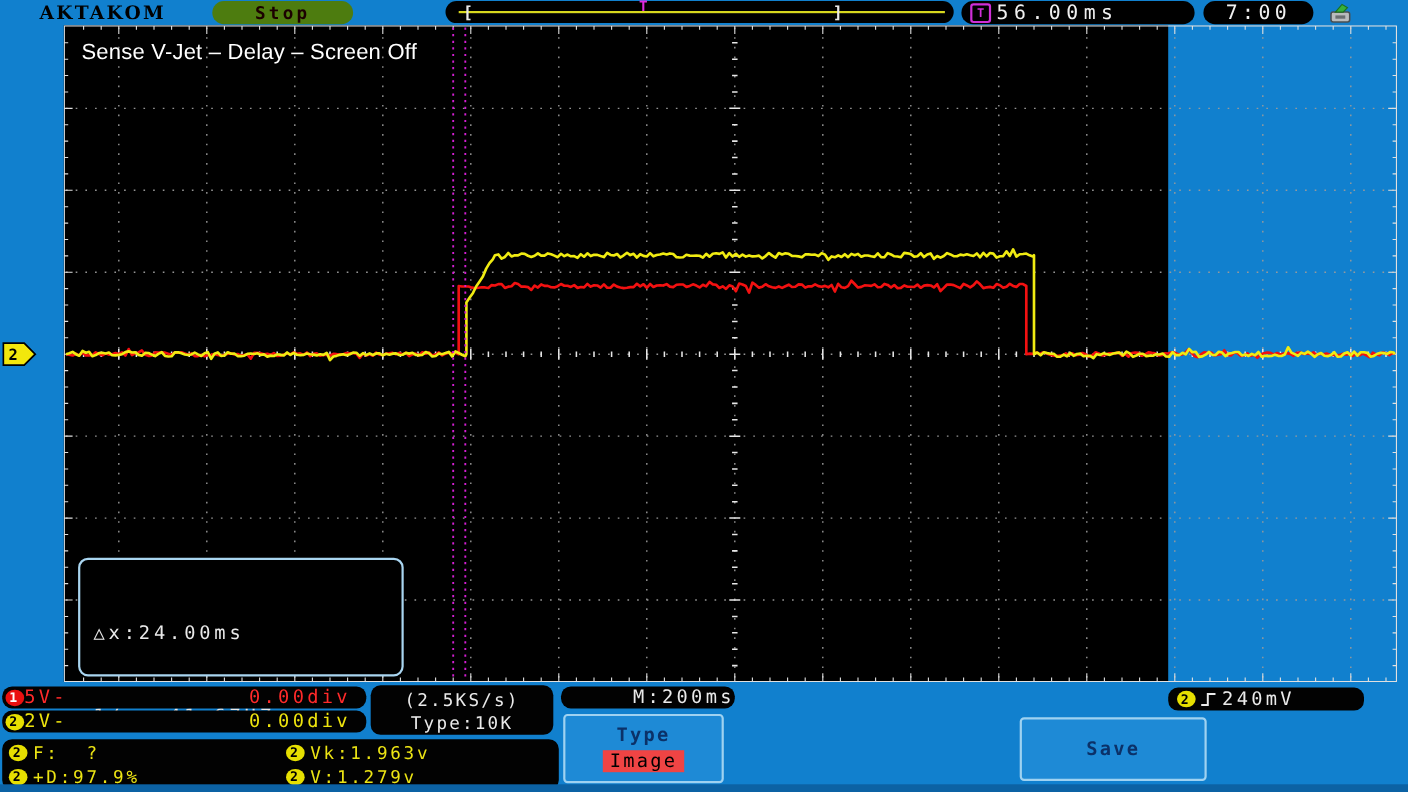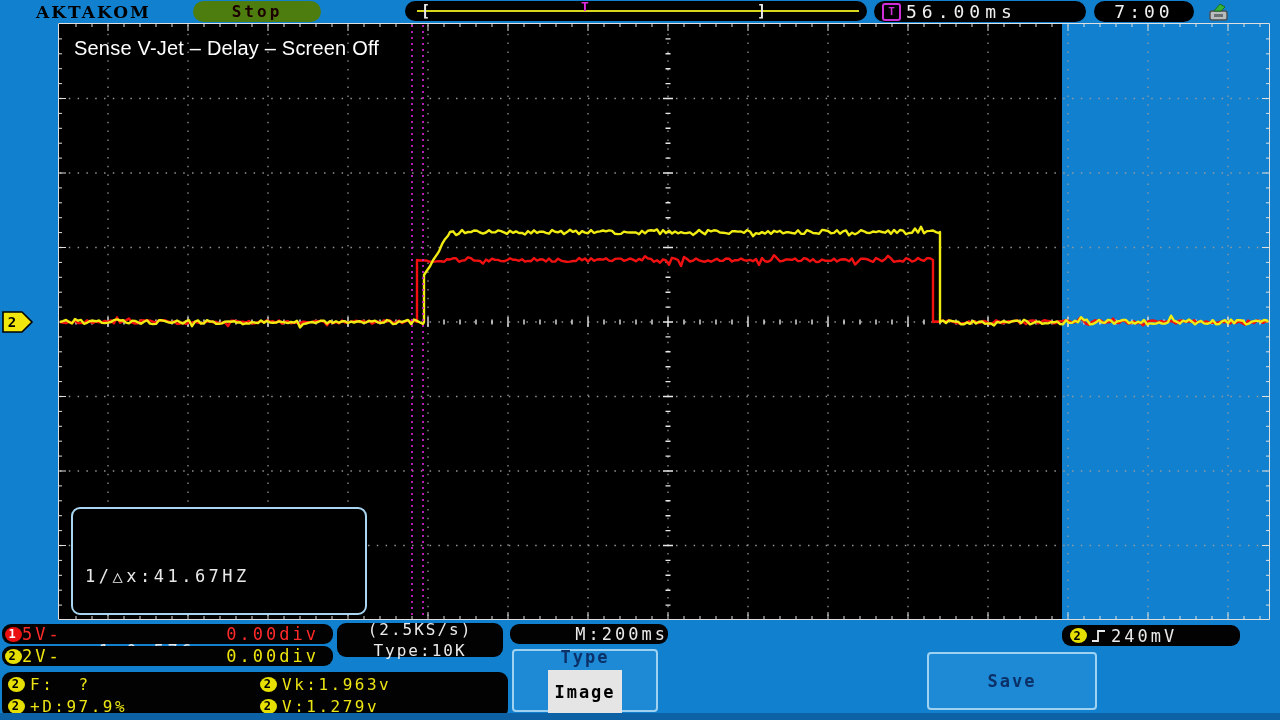--- a/index.html
+++ b/index.html
@@ -44,32 +44,32 @@
   .pill{background:#020202;border-radius:9px;display:flex;align-items:center;box-sizing:border-box;}
   .badge{width:17px;height:15px;border-radius:50%;display:inline-flex;align-items:center;
     justify-content:center;font:bold 12px "DejaVu Sans Mono",monospace;flex:0 0 auto;}
   .badge-red{background:#ea1010;color:#fff;}
   .badge-yel{background:#e6df00;color:#000;}
   .ch1-pill{left:2px;top:624px;width:331px;height:20px;padding:0 14px 0 3px;color:#ff2a2a;
     font-size:17px;letter-spacing:3px;}
   .ch2-pill{left:2px;top:646px;width:331px;height:20px;padding:0 14px 0 3px;color:#eee40e;
     font-size:17px;letter-spacing:3px;}
   .push-right{margin-left:auto;}
-  .rate-box{left:337px;top:623px;width:166px;height:34px;background:#020202;border-radius:9px;
-    display:flex;flex-direction:column;align-items:center;justify-content:center;
+  .rate-box{left:337px;top:623px;width:166px;height:45px;background:#020202;border-radius:9px;
+    display:flex;flex-direction:column;align-items:center;justify-content:flex-end;
     color:#eaeaea;font-size:16px;letter-spacing:2px;line-height:21px;}
   .tb-pill{left:510px;top:624px;width:158px;height:20px;justify-content:flex-end;
     color:#eaeaea;font-size:17px;letter-spacing:3px;}
   .trig-pill{left:1062px;top:625px;width:178px;height:21px;padding:0 8px;gap:4px;
     color:#eaeaea;font-size:17px;letter-spacing:3px;}
   .soft-btn{background:#1e8ad6;border:2px solid #9fd2f1;border-radius:4px;box-sizing:border-box;
     display:flex;flex-direction:column;align-items:center;justify-content:center;
     color:#0b3168;font-weight:bold;font-size:17px;letter-spacing:2px;cursor:pointer;}
   .type-btn{left:512px;top:649px;width:146px;height:63px;gap:3px;}
-  .type-value{background:#e5e5e5;color:#000;padding:12px 6px;font-weight:bold;}
+  .type-value{background:#ef4444;color:#000;padding:0 6px;font-weight:normal;}
   .save-btn{left:927px;top:652px;width:170px;height:58px;}
   .meas-box{left:2px;top:672px;width:506px;height:46px;background:#020202;border-radius:9px;
     display:grid;grid-template-columns:252px auto;grid-template-rows:22px 22px;
     align-items:center;padding:1px 6px;box-sizing:border-box;}
   .meas-item{display:flex;align-items:center;gap:5px;color:#ece414;font-size:16px;
     letter-spacing:2.5px;white-space:pre;}
   .bottom-strip{left:0;top:713px;width:1280px;height:7px;background:#0c62a4;}
 </style>
 </head>
 <body>
@@ -109,20 +109,21 @@
       <path d="M0.5 0.5 H1211.5 V596.5 H0.5 Z M18 0 V4 M18 597 V593 M34 0 V4 M34 597 V593 M50 0 V8 M50 597 V589 M66 0 V4 M66 597 V593 M82 0 V4 M82 597 V593 M98 0 V4 M98 597 V593 M114 0 V4 M114 597 V593 M130 0 V8 M130 597 V589 M146 0 V4 M146 597 V593 M162 0 V4 M162 597 V593 M178 0 V4 M178 597 V593 M194 0 V4 M194 597 V593 M210 0 V8 M210 597 V589 M226 0 V4 M226 597 V593 M242 0 V4 M242 597 V593 M258 0 V4 M258 597 V593 M274 0 V4 M274 597 V593 M290 0 V8 M290 597 V589 M306 0 V4 M306 597 V593 M322 0 V4 M322 597 V593 M338 0 V4 M338 597 V593 M354 0 V4 M354 597 V593 M370 0 V8 M370 597 V589 M386 0 V4 M386 597 V593 M402 0 V4 M402 597 V593 M418 0 V4 M418 597 V593 M434 0 V4 M434 597 V593 M450 0 V8 M450 597 V589 M466 0 V4 M466 597 V593 M482 0 V4 M482 597 V593 M498 0 V4 M498 597 V593 M514 0 V4 M514 597 V593 M530 0 V8 M530 597 V589 M546 0 V4 M546 597 V593 M562 0 V4 M562 597 V593 M578 0 V4 M578 597 V593 M594 0 V4 M594 597 V593 M610 0 V8 M610 597 V589 M626 0 V4 M626 597 V593 M642 0 V4 M642 597 V593 M658 0 V4 M658 597 V593 M674 0 V4 M674 597 V593 M690 0 V8 M690 597 V589 M706 0 V4 M706 597 V593 M722 0 V4 M722 597 V593 M738 0 V4 M738 597 V593 M754 0 V4 M754 597 V593 M770 0 V8 M770 597 V589 M786 0 V4 M786 597 V593 M802 0 V4 M802 597 V593 M818 0 V4 M818 597 V593 M834 0 V4 M834 597 V593 M850 0 V8 M850 597 V589 M866 0 V4 M866 597 V593 M882 0 V4 M882 597 V593 M898 0 V4 M898 597 V593 M914 0 V4 M914 597 V593 M930 0 V8 M930 597 V589 M946 0 V4 M946 597 V593 M962 0 V4 M962 597 V593 M978 0 V4 M978 597 V593 M994 0 V4 M994 597 V593 M1010 0 V8 M1010 597 V589 M1026 0 V4 M1026 597 V593 M1042 0 V4 M1042 597 V593 M1058 0 V4 M1058 597 V593 M1074 0 V4 M1074 597 V593 M1090 0 V8 M1090 597 V589 M1106 0 V4 M1106 597 V593 M1122 0 V4 M1122 597 V593 M1138 0 V4 M1138 597 V593 M1154 0 V4 M1154 597 V593 M1170 0 V8 M1170 597 V589 M1186 0 V4 M1186 597 V593 M1202 0 V4 M1202 597 V593 M0 15.9 H4 M1212 15.9 H1208 M0 30.8 H4 M1212 30.8 H1208 M0 45.7 H4 M1212 45.7 H1208 M0 60.6 H4 M1212 60.6 H1208 M0 75.5 H8 M1212 75.5 H1204 M0 90.4 H4 M1212 90.4 H1208 M0 105.3 H4 M1212 105.3 H1208 M0 120.2 H4 M1212 120.2 H1208 M0 135.1 H4 M1212 135.1 H1208 M0 150.0 H8 M1212 150.0 H1204 M0 164.9 H4 M1212 164.9 H1208 M0 179.8 H4 M1212 179.8 H1208 M0 194.7 H4 M1212 194.7 H1208 M0 209.6 H4 M1212 209.6 H1208 M0 224.5 H8 M1212 224.5 H1204 M0 239.4 H4 M1212 239.4 H1208 M0 254.3 H4 M1212 254.3 H1208 M0 269.2 H4 M1212 269.2 H1208 M0 284.1 H4 M1212 284.1 H1208 M0 299.0 H8 M1212 299.0 H1204 M0 313.9 H4 M1212 313.9 H1208 M0 328.8 H4 M1212 328.8 H1208 M0 343.7 H4 M1212 343.7 H1208 M0 358.6 H4 M1212 358.6 H1208 M0 373.5 H8 M1212 373.5 H1204 M0 388.4 H4 M1212 388.4 H1208 M0 403.3 H4 M1212 403.3 H1208 M0 418.2 H4 M1212 418.2 H1208 M0 433.1 H4 M1212 433.1 H1208 M0 448.0 H8 M1212 448.0 H1204 M0 462.9 H4 M1212 462.9 H1208 M0 477.8 H4 M1212 477.8 H1208 M0 492.7 H4 M1212 492.7 H1208 M0 507.6 H4 M1212 507.6 H1208 M0 522.5 H8 M1212 522.5 H1204 M0 537.4 H4 M1212 537.4 H1208 M0 552.3 H4 M1212 552.3 H1208 M0 567.2 H4 M1212 567.2 H1208 M0 582.1 H4 M1212 582.1 H1208 " stroke="#e0e0e0" stroke-width="1" fill="none" stroke-linejoin="round"></path>
       <path d="M2 299 L5 299.5 L8 300.2 L11 298.6 L14 300.1 L17 297.5 L20 300.1 L23 300.1 L26 299.9 L29 297.3 L32 298.8 L35 300.0 L38 298.2 L41 299.4 L44 299.1 L47 297.9 L50 298.8 L53 297.3 L56 300.3 L59 294.3 L62 299.8 L65 298.2 L68 297.4 L71 295.6 L74 299.4 L77 300.5 L80 300.3 L83 297.3 L86 297.5 L89 297.4 L92 297.6 L95 298.6 L98 299.5 L101 297.3 L104 297.7 L107 297.3 L110 298.3 L113 299.4 L116 298.3 L119 300.7 L122 300.7 L125 299.6 L128 300.8 L131 299.8 L134 299.6 L137 298.9 L140 299.6 L143 300.3 L146 299.6 L149 298.5 L152 298.2 L155 299.3 L158 298.8 L161 300.3 L164 299.7 L167 299.2 L170 303.1 L173 297.8 L176 297.7 L179 298.1 L182 299.0 L185 298.7 L188 299.6 L191 298.0 L194 300.6 L197 300.4 L200 299.2 L203 298.4 L206 299.1 L209 297.4 L212 298.6 L215 298.3 L218 299.6 L221 297.4 L224 300.8 L227 298.7 L230 298.2 L233 300.4 L236 299.6 L239 299.7 L242 300.4 L245 298.6 L248 298.9 L251 299.1 L254 299.1 L257 297.9 L260 298.1 L263 298.0 L266 298.6 L269 302.3 L272 298.4 L275 300.1 L278 299.1 L281 300.4 L284 297.5 L287 299.5 L290 299.7 L293 298.5 L296 298.2 L299 297.8 L302 299.2 L305 297.8 L308 299.2 L311 297.7 L314 300.7 L317 299.2 L320 298.5 L323 300.0 L326 297.3 L329 298.5 L332 297.4 L335 300.2 L338 299.3 L341 297.4 L344 300.1 L347 298.5 L350 297.7 L353 298.1 L356 297.7 L359 299 L359 237 L362 237.5 L365 237.5 L368 237.5 L371 238.5 L374 238.9 L377 238.6 L380 238.1 L383 238.3 L386 238.8 L389 236.2 L392 236.5 L395 235.3 L398 235.3 L401 238.8 L404 237.6 L407 237.2 L410 234.3 L413 235.2 L416 237.6 L419 237.6 L422 238.0 L425 240.6 L428 236.6 L431 238.4 L434 235.6 L437 236.9 L440 236.9 L443 238.1 L446 238.3 L449 237.2 L452 235.2 L455 236.8 L458 236.8 L461 237.8 L464 236.2 L467 238.7 L470 237.9 L473 238.2 L476 235.1 L479 237.6 L482 236.3 L485 236.5 L488 238.5 L491 235.5 L494 238.6 L497 238.6 L500 235.7 L503 237.6 L506 238.3 L509 238.9 L512 238.6 L515 238.0 L518 238.0 L521 235.0 L524 237.3 L527 235.4 L530 238.6 L533 235.2 L536 237.9 L539 236.5 L542 236.3 L545 236.6 L548 235.3 L551 237.6 L554 238.0 L557 235.9 L560 235.6 L563 235.6 L566 237.8 L569 236.9 L572 235.5 L575 236.6 L578 238.3 L581 235.9 L584 237.3 L587 233.3 L590 235.5 L593 235.9 L596 238.8 L599 237.3 L602 239.7 L605 236.4 L608 237.5 L611 241.8 L614 234.8 L617 235.6 L620 237.0 L623 243.0 L626 234.0 L629 236.0 L632 238.5 L635 237.7 L638 235.4 L641 237.3 L644 238.2 L647 238.7 L650 237.4 L653 238.7 L656 237.2 L659 235.8 L662 237.9 L665 237.7 L668 235.5 L671 235.7 L674 238.5 L677 237.2 L680 237.3 L683 235.5 L686 237.1 L689 237.7 L692 236.9 L695 238.2 L698 236.1 L701 242.0 L704 235.0 L707 238.2 L710 238.7 L713 237.1 L716 232.2 L719 235.2 L722 238.4 L725 237.8 L728 236.4 L731 236.5 L734 236.9 L737 235.5 L740 238.1 L743 237.9 L746 235.1 L749 236.0 L752 238.4 L755 236.1 L758 239.0 L761 238.7 L764 236.5 L767 237.7 L770 237.7 L773 237.9 L776 235.7 L779 238.6 L782 236.7 L785 236.2 L788 236.5 L791 238.3 L794 235.4 L797 241.6 L800 238.7 L803 235.6 L806 235.7 L809 236.2 L812 237.6 L815 238.9 L818 235.1 L821 236.5 L824 238.2 L827 236.2 L830 232.8 L833 235.5 L836 238.9 L839 238.2 L842 237.8 L845 238.6 L848 235.2 L851 236.3 L854 238.6 L857 237.7 L860 235.0 L863 236.9 L866 237.8 L869 235.2 L872 235.2 L875 237 L875 299 L878 298.5 L881 298.7 L884 297.5 L887 298.9 L890 297.5 L893 298.2 L896 299.2 L899 300.1 L902 300.5 L905 300.3 L908 300.0 L911 298.3 L914 299.8 L917 298.3 L920 300.0 L923 299.5 L926 297.9 L929 299.1 L932 301.2 L935 300.0 L938 297.3 L941 298.3 L944 300.2 L947 299.6 L950 298.3 L953 298.3 L956 298.4 L959 297.3 L962 300.5 L965 298.7 L968 301.2 L971 297.9 L974 297.5 L977 297.8 L980 300.4 L983 299.1 L986 297.3 L989 297.8 L992 298.1 L995 300.2 L998 300.0 L1001 298.1 L1004 298.4 L1007 297.2 L1010 297.6 L1013 298.9 L1016 299.5 L1019 298.2 L1022 294.8 L1025 297.3 L1028 300.8 L1031 301.8 L1034 299.0 L1037 297.2 L1040 298.0 L1043 297.5 L1046 300.2 L1049 299.4 L1052 299.1 L1055 295.4 L1058 299.8 L1061 300.1 L1064 297.5 L1067 297.9 L1070 300.6 L1073 300.1 L1076 298.3 L1079 300.3 L1082 299.4 L1085 302.4 L1088 299.2 L1091 298.1 L1094 297.5 L1097 297.8 L1100 299.2 L1103 297.9 L1106 299.2 L1109 298.4 L1112 298.0 L1115 298.7 L1118 300.5 L1121 297.7 L1124 297.5 L1127 298.8 L1130 298.4 L1133 298.8 L1136 297.3 L1139 299.7 L1142 298.6 L1145 299.1 L1148 298.4 L1151 299.5 L1154 299.7 L1157 299.8 L1160 299.7 L1163 298.7 L1166 299.4 L1169 298.3 L1172 300.6 L1175 298.4 L1178 300.0 L1181 298.5 L1184 299.9 L1187 301.7 L1190 297.6 L1193 299.1 L1196 300.0 L1199 297.4 L1202 298.1 L1205 299.9 L1208 297.9 L1210 299" stroke="#f21111" stroke-width="2.4" fill="none" stroke-linejoin="round"></path>
       <path d="M2 299 L5 298.2 L8 296.9 L11 299.0 L14 300.4 L17 296.0 L20 297.7 L23 296.9 L26 300.8 L29 299.8 L32 298.0 L35 297.7 L38 298.3 L41 297.5 L44 299.9 L47 300.1 L50 299.6 L53 299.0 L56 297.1 L59 296.4 L62 297.5 L65 297.3 L68 299.6 L71 300.4 L74 297.8 L77 297.9 L80 299.4 L83 300.7 L86 298.7 L89 297.2 L92 300.6 L95 301.1 L98 300.9 L101 297.3 L104 297.3 L107 298.2 L110 299.2 L113 299.8 L116 299.2 L119 297.5 L122 299.1 L125 300.6 L128 298.2 L131 297.2 L134 303.2 L137 298.6 L140 297.4 L143 300.6 L146 300.2 L149 297.2 L152 298.6 L155 298.4 L158 300.7 L161 300.7 L164 300.4 L167 298.6 L170 298.4 L173 298.8 L176 298.2 L179 299.6 L182 299.2 L185 301.2 L188 300.3 L191 300.6 L194 299.1 L197 299.6 L200 300.1 L203 297.4 L206 299.7 L209 297.9 L212 299.5 L215 299.8 L218 299.6 L221 298.3 L224 299.0 L227 299.4 L230 300.1 L233 299.0 L236 299.6 L239 297.8 L242 304.4 L245 301.1 L248 300.5 L251 299.6 L254 299.0 L257 299.9 L260 299.0 L263 297.6 L266 297.7 L269 300.5 L272 298.1 L275 299.9 L278 298.2 L281 299.7 L284 298.3 L287 298.3 L290 300.0 L293 298.6 L296 299.5 L299 298.5 L302 298.2 L305 299.7 L308 299.5 L311 297.8 L314 298.5 L317 297.7 L320 299.6 L323 299.8 L326 299.6 L329 297.0 L332 298.2 L335 301.1 L338 300.6 L341 298.3 L344 299.0 L347 298.0 L350 296.9 L353 301.1 L356 296.5 L359 297.9 L362 299.5 L365 301.0 L366 299 L366 252 L369 247.5 L372 243.3 L375 237.2 L378 232.9 L381 228.4 L384 221.2 L387 216.2 L390 212.7 L392 209 L395 208.3 L398 212.1 L401 210.6 L404 207.0 L407 210.1 L410 209.0 L413 209.1 L416 207.5 L419 207.8 L422 209.5 L425 210.6 L428 209.5 L431 207.3 L434 209.4 L437 209.4 L440 207.4 L443 208.2 L446 209.4 L449 210.8 L452 207.7 L455 209.9 L458 208.4 L461 210.0 L464 209.9 L467 211.5 L470 208.1 L473 210.4 L476 207.3 L479 209.8 L482 208.6 L485 208.7 L488 209.8 L491 210.7 L494 206.9 L497 208.8 L500 209.3 L503 207.9 L506 211.1 L509 209.1 L512 206.8 L515 208.9 L518 207.7 L521 211.1 L524 208.1 L527 209.6 L530 210.2 L533 207.1 L536 210.0 L539 208.8 L542 208.4 L545 207.5 L548 208.4 L551 207.4 L554 207.9 L557 210.8 L560 211.1 L563 210.9 L566 208.6 L569 209.4 L572 209.5 L575 209.4 L578 209.5 L581 211.2 L584 207.8 L587 210.3 L590 207.7 L593 207.2 L596 207.8 L599 206.4 L602 211.1 L605 207.1 L608 210.2 L611 207.7 L614 210.5 L617 208.5 L620 210.3 L623 209.2 L626 210.1 L629 210.0 L632 209.4 L635 211.9 L638 209.8 L641 207.0 L644 209.4 L647 211.2 L650 207.0 L653 208.3 L656 207.3 L659 207.7 L662 209.6 L665 209.7 L668 210.1 L671 210.8 L674 208.3 L677 208.3 L680 208.6 L683 208.5 L686 209.8 L689 207.1 L692 208.5 L695 213.2 L698 210.1 L701 210.9 L704 209.1 L707 210.6 L710 208.1 L713 210.8 L716 207.8 L719 209.0 L722 207.8 L725 210.4 L728 209.3 L731 209.3 L734 210.0 L737 210.5 L740 207.3 L743 210.7 L746 210.9 L749 207.1 L752 208.3 L755 210.0 L758 210.2 L761 210.9 L764 206.9 L767 207.3 L770 208.0 L773 210.3 L776 209.9 L779 207.2 L782 210.7 L785 208.4 L788 207.4 L791 212.3 L794 209.7 L797 211.2 L800 209.7 L803 207.1 L806 208.3 L809 209.9 L812 210.0 L815 208.5 L818 209.1 L821 208.2 L824 209.0 L827 209.7 L830 207.4 L833 210.9 L836 206.9 L839 210.0 L842 207.0 L845 207.6 L848 211.2 L851 210.0 L854 209.8 L857 205.5 L860 209.6 L863 203.7 L866 210.3 L869 208.1 L872 207.9 L875 207.5 L878 209.1 L881 210.2 L882 209 L882 299 L885 297.5 L888 300.0 L891 297.3 L894 298.0 L897 298.6 L900 298.7 L903 301.3 L906 301.2 L909 299.4 L912 300.9 L915 297.9 L918 300.5 L921 298.8 L924 298.5 L927 300.9 L930 300.4 L933 300.5 L936 302.6 L939 299.0 L942 299.7 L945 298.2 L948 298.8 L951 299.6 L954 298.3 L957 297.8 L960 297.6 L963 300.1 L966 296.7 L969 298.3 L972 301.4 L975 300.2 L978 298.6 L981 298.6 L984 300.7 L987 300.3 L990 300.4 L993 299.1 L996 299.3 L999 298.4 L1002 301.0 L1005 301.2 L1008 297.1 L1011 299.9 L1014 299.9 L1017 297.7 L1020 299.2 L1023 294.2 L1026 297.2 L1029 296.8 L1032 301.4 L1035 301.0 L1038 299.4 L1041 296.9 L1044 299.6 L1047 299.7 L1050 296.8 L1053 297.5 L1056 300.7 L1059 298.5 L1062 297.9 L1065 297.0 L1068 297.0 L1071 300.1 L1074 299.2 L1077 300.6 L1080 298.7 L1083 300.0 L1086 296.9 L1089 301.3 L1092 300.4 L1095 300.8 L1098 300.6 L1101 299.4 L1104 300.5 L1107 300.6 L1110 299.3 L1113 292.7 L1116 297.6 L1119 298.9 L1122 300.5 L1125 297.6 L1128 298.7 L1131 296.6 L1134 298.7 L1137 301.4 L1140 299.1 L1143 298.0 L1146 300.4 L1149 300.8 L1152 299.8 L1155 297.2 L1158 301.3 L1161 301.1 L1164 298.4 L1167 297.2 L1170 300.2 L1173 296.6 L1176 300.3 L1179 297.2 L1182 297.2 L1185 297.8 L1188 301.3 L1191 300.6 L1194 298.6 L1197 297.8 L1200 297.9 L1203 298.8 L1206 297.0 L1209 297.4 L1210 299" stroke="#f0eb12" stroke-width="2.4" fill="none" stroke-linejoin="round"></path>
       <path d="M354 2 V595" stroke="#d21fd2" stroke-width="1.7" fill="none" stroke-linejoin="round" stroke-dasharray="2 4"></path>
       <path d="M365 2 V595" stroke="#d21fd2" stroke-width="1.7" fill="none" stroke-linejoin="round" stroke-dasharray="2 4"></path>
     </svg>
 
   <div class="abs annotation">Sense V-Jet – Delay – Screen Off</div>
 
   <div class="abs cursor-box">
+    <div>△x:24.00ms</div>
     <div>1/△x:41.67HZ</div>
     <div>x1:0.576s</div>
     
   </div>
 </div>
 
 <svg class="abs ch2-marker" width="32" height="22" viewBox="0 0 32 22">
   <polygon points="1,1 20,1 30,11 20,21 1,21" fill="#f2e70c" stroke="#000" stroke-width="1.6"></polygon>
   <text x="10" y="16" font-family="DejaVu Sans Mono, monospace" font-size="14" font-weight="bold" fill="#000" text-anchor="middle">2</text>
 </svg>

